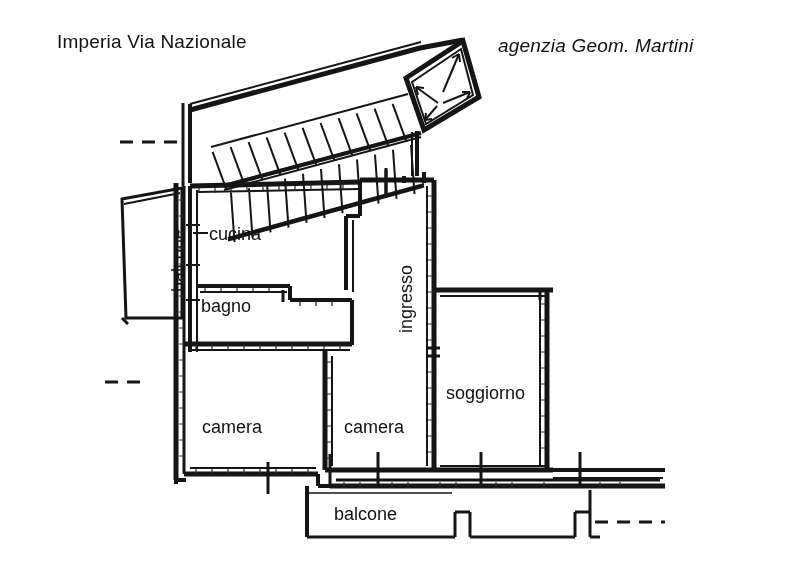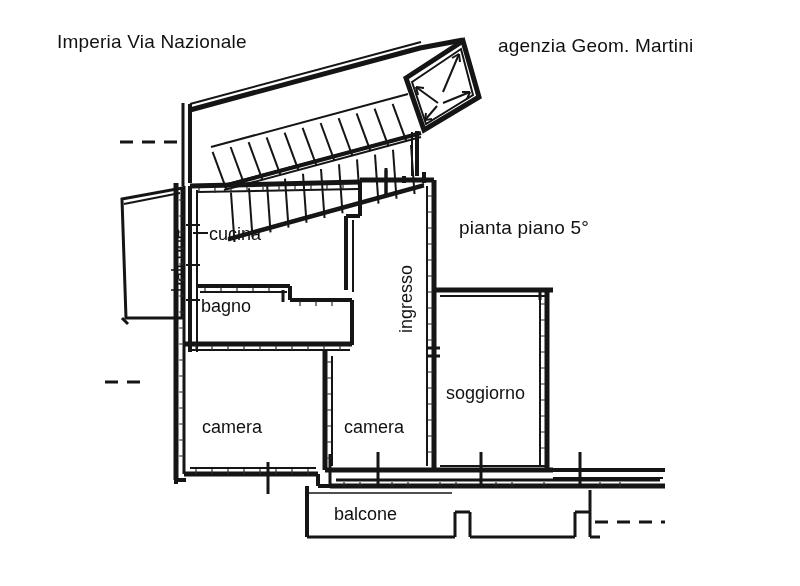--- a/index.html
+++ b/index.html
@@ -41,23 +41,22 @@
     top: 0;
   }
 </style>
 </head>
 <body>
 
 <div id="page">
 
   <div class="txt title-text" style="left:57px; top:31px;">Imperia  Via Nazionale</div>
 
-  <div class="txt title-text" style="left:498px; top:35px;">agenzia Geom. Martini</div>
-
-  <div class="txt title-text" style="left:459px; top:217px;">pianta piano 5°</div>
+  <div class="txt title-text" style="left:498px; top:35px;font-style:italic;">agenzia Geom. Martini</div>
+
 
   <div class="txt room-label-vert" style="left:168px; top:292px;">balcone</div>
 
   <div class="txt room-label" style="left:209px; top:224px;">cucina</div>
 
   <div class="txt room-label" style="left:201px; top:296px;">bagno</div>
 
   <div class="txt room-label-vert" style="left:396px; top:333px;">ingresso</div>
 
   <div class="txt room-label" style="left:446px; top:383px;">soggiorno</div>

